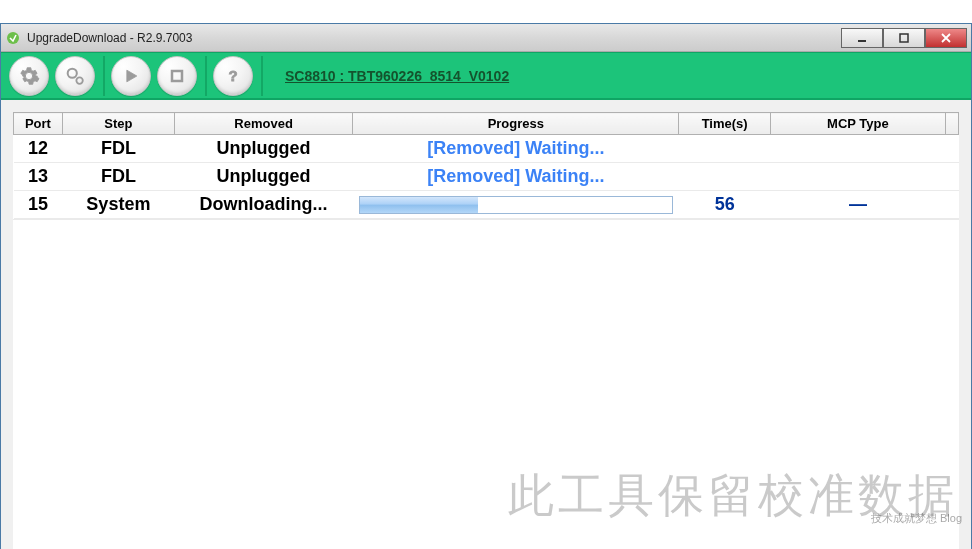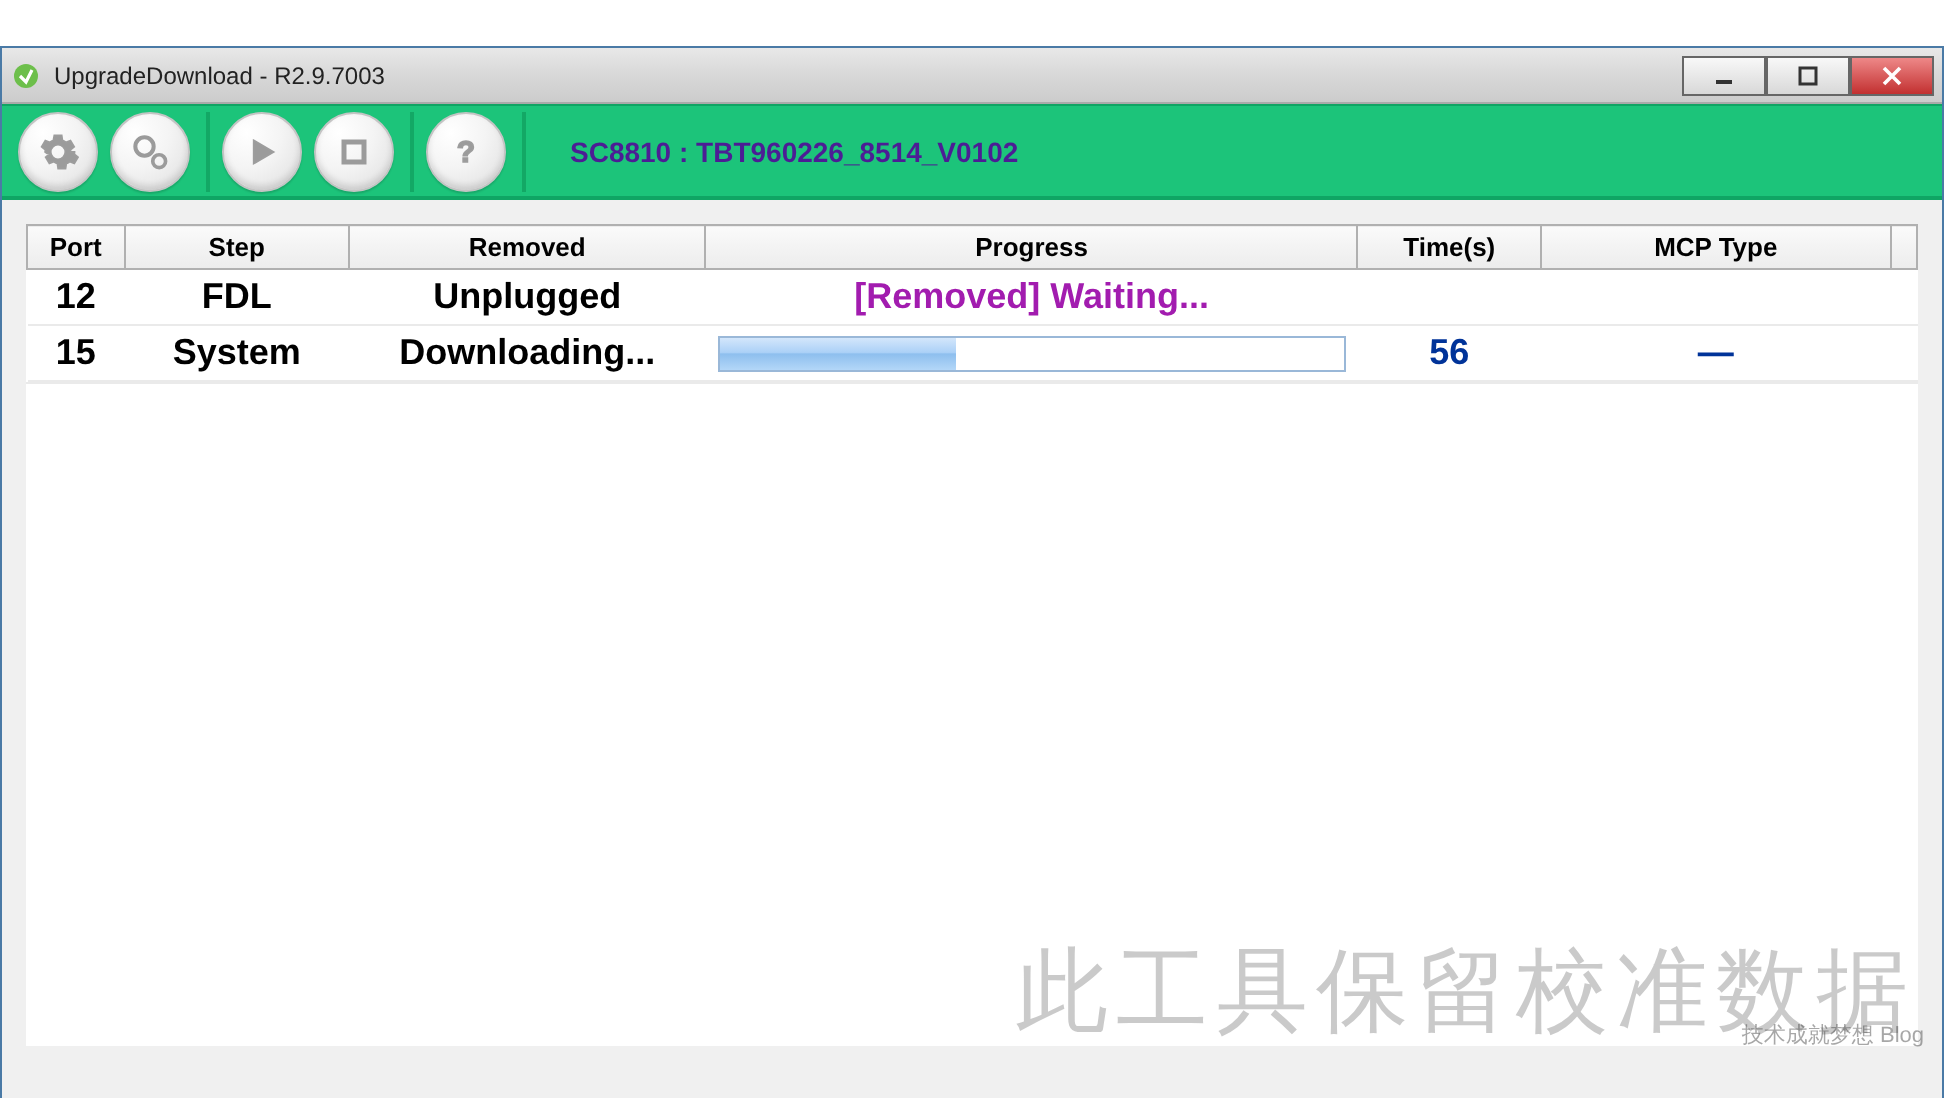--- a/index.html
+++ b/index.html
@@ -80,22 +80,23 @@
     background: radial-gradient(circle at 30% 25%, #ffffff 0%, #f4f4f4 45%, #dddddd 100%);
     border: 1px solid #c4c4c4;
     display: flex; align-items: center; justify-content: center;
     box-shadow: inset 0 -2px 3px rgba(0,0,0,0.12), 0 1px 1px rgba(0,0,0,0.15);
     cursor: pointer;
   }
   .tb-btn svg { stroke: #9d9d9d; fill: #9d9d9d; }
   .tb-info {
     font-weight: bold;
     font-size: 14px;
-    color: #4c1d95;
+    color: #14532d;
     padding-left: 16px;
+    text-decoration: underline;
   }
 
   .main {
     flex: 1;
     padding: 12px;
     background: #f0f0f0;
     overflow: hidden;
   }
   table.datagrid {
     width: 100%;
@@ -112,21 +113,21 @@
     height: 20px;
   }
   table.datagrid td {
     border-bottom: 1px solid #eaeaea;
     padding: 3px 6px;
     text-align: center;
     font-size: 18px;
     font-weight: bold;
     height: 22px;
   }
-  .progress-text { color: #a21caf; font-weight: bold; }
+  .progress-text { color: #3b82f6; font-weight: bold; }
   .time-text { color: #003399; font-weight: bold; }
   .mcp-dash { color: #003399; font-weight: bold; font-size: 16px; }
   .pbar {
     width: 100%; height: 18px;
     border: 1px solid #9ab8d8;
     position: relative;
     background: #fff;
   }
   .pbar-fill {
     position: absolute; top:0; left:0; bottom:0;
@@ -274,20 +275,29 @@
         <tr>
           <td>12</td>
           <td>FDL</td>
           <td>Unplugged</td>
           <td><span class="progress-text">[Removed] Waiting...</span></td>
           <td class="time-text"></td>
           <td></td>
           <td></td>
         </tr>
         <tr>
+          <td>13</td>
+          <td>FDL</td>
+          <td>Unplugged</td>
+          <td><span class="progress-text">[Removed] Waiting...</span></td>
+          <td class="time-text"></td>
+          <td></td>
+          <td></td>
+        </tr>
+        <tr>
           <td>15</td>
           <td>System</td>
           <td>Downloading...</td>
           <td>
             <div class="pbar">
               <div class="pbar-fill" style="width:38%"></div>
             </div>
           </td>
           <td class="time-text">56</td>
           <td class="mcp-dash">—</td>

